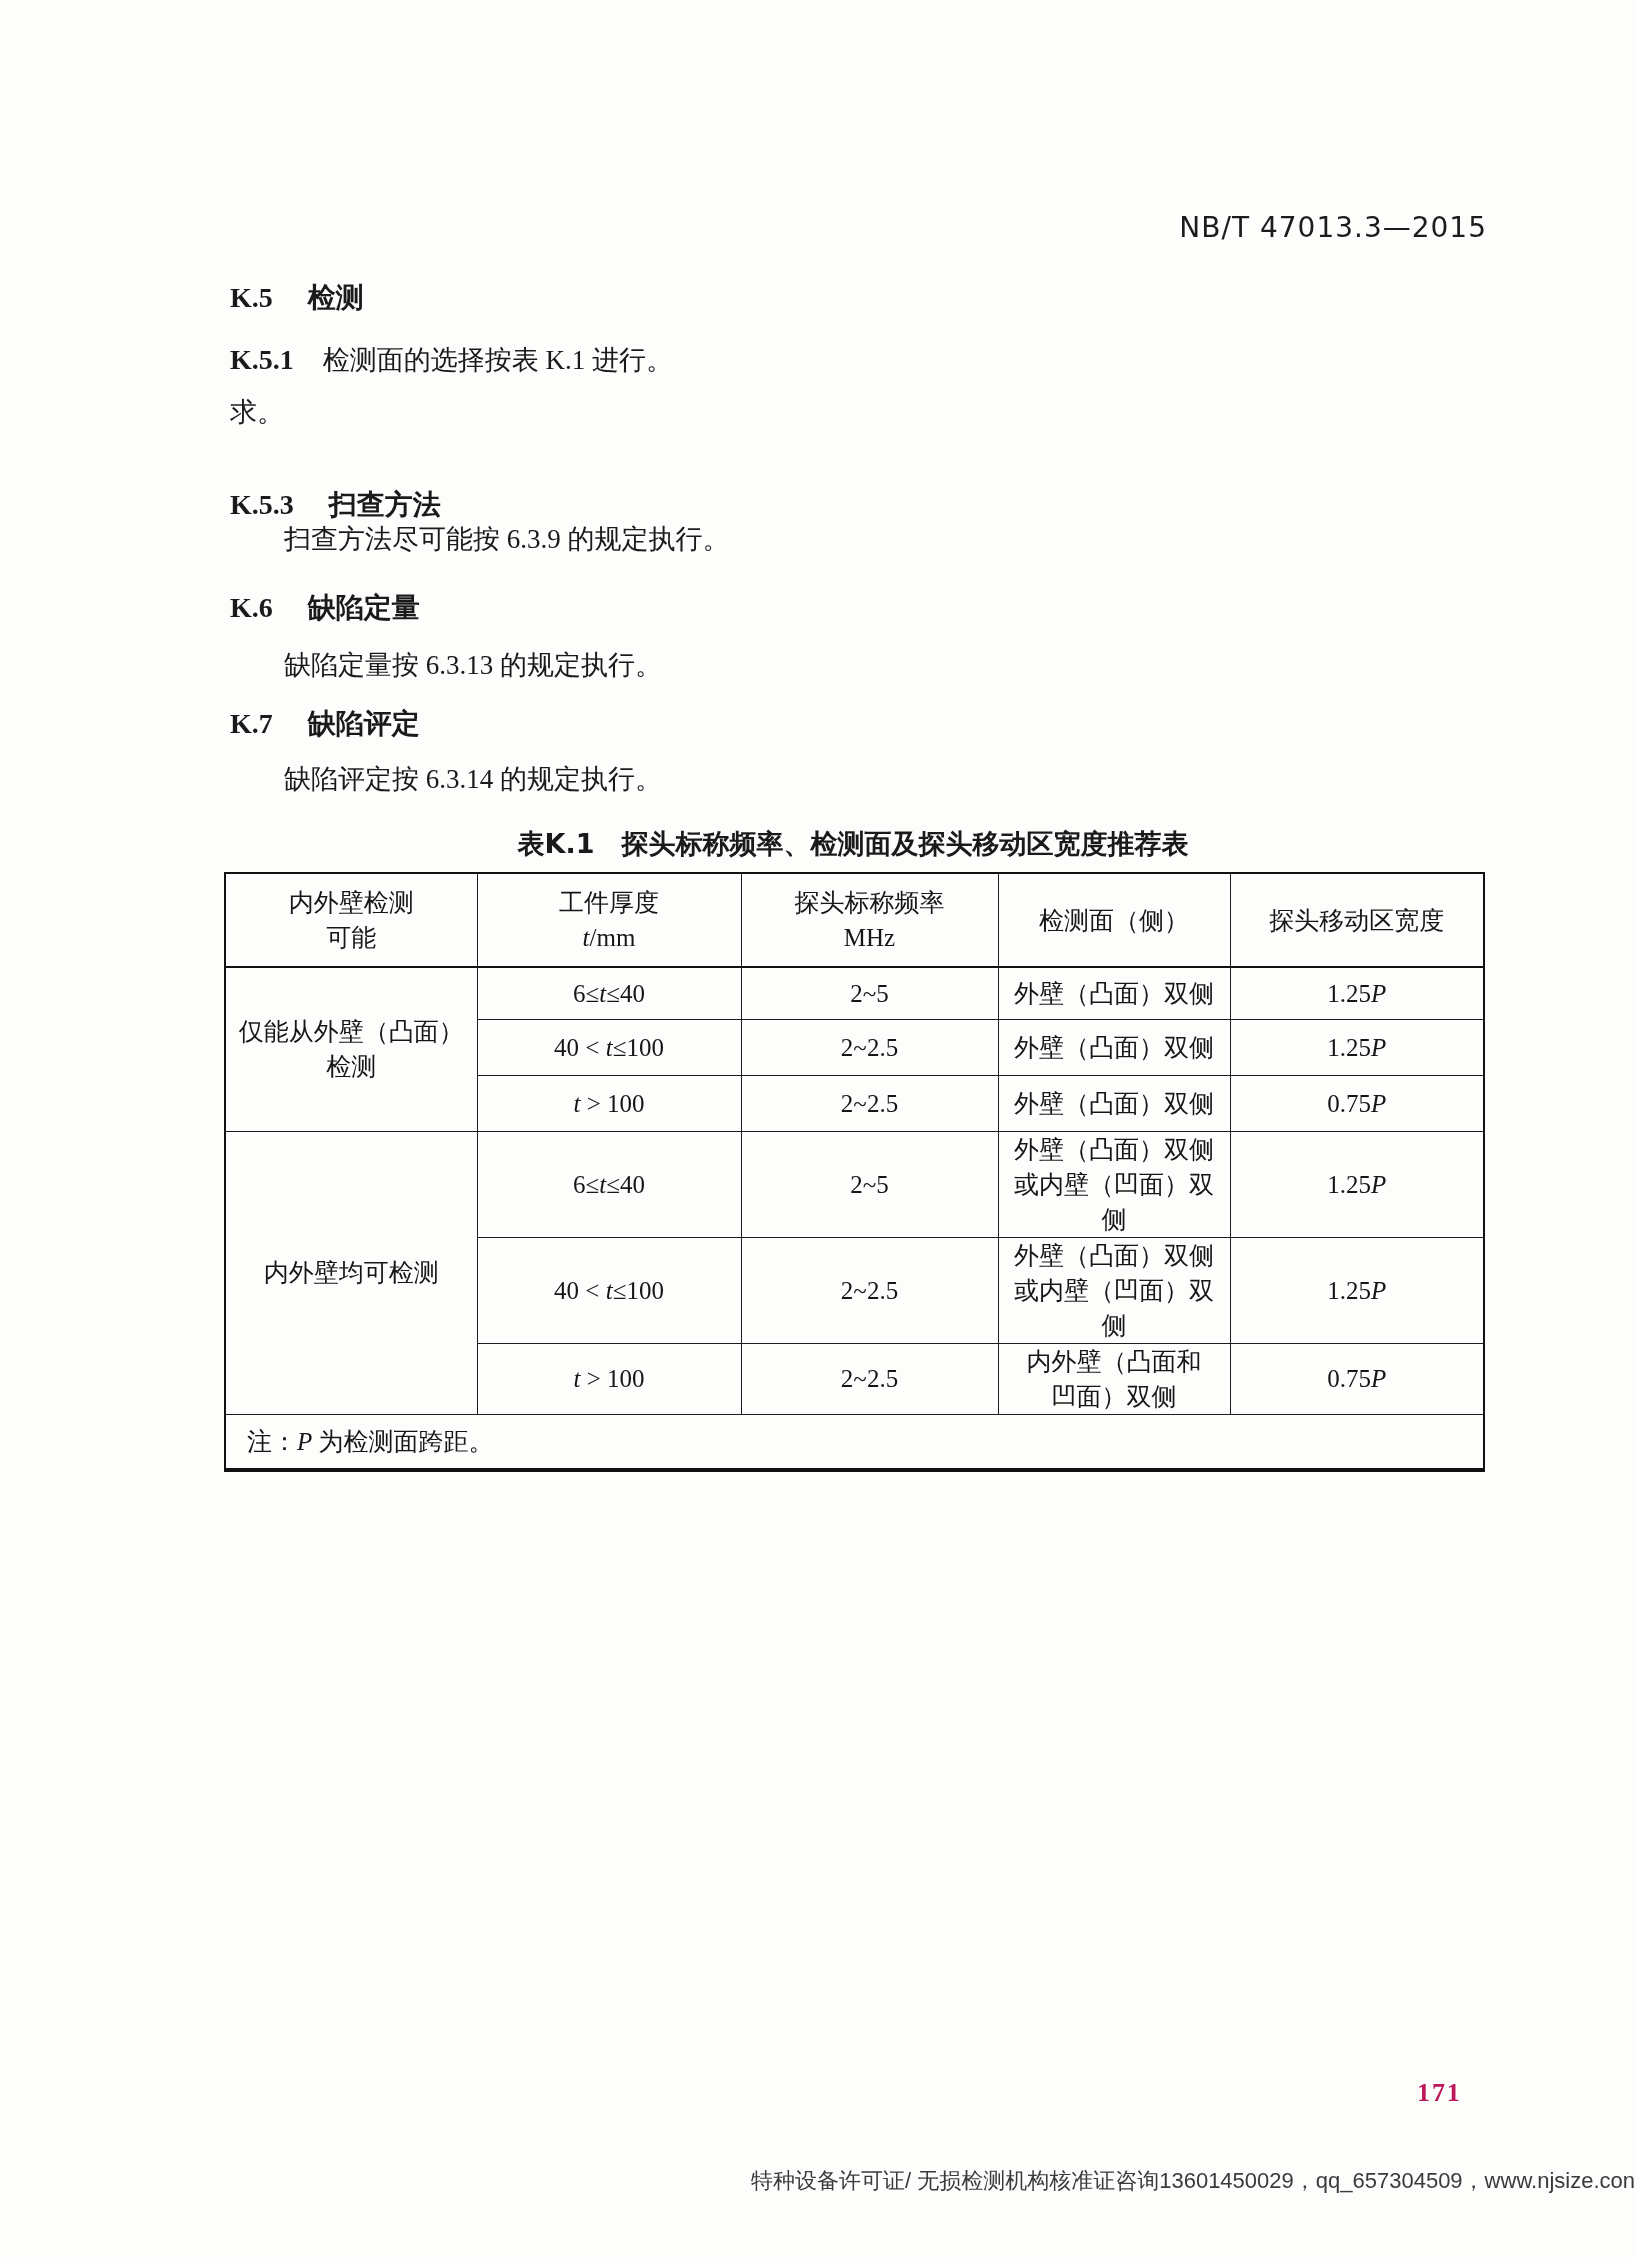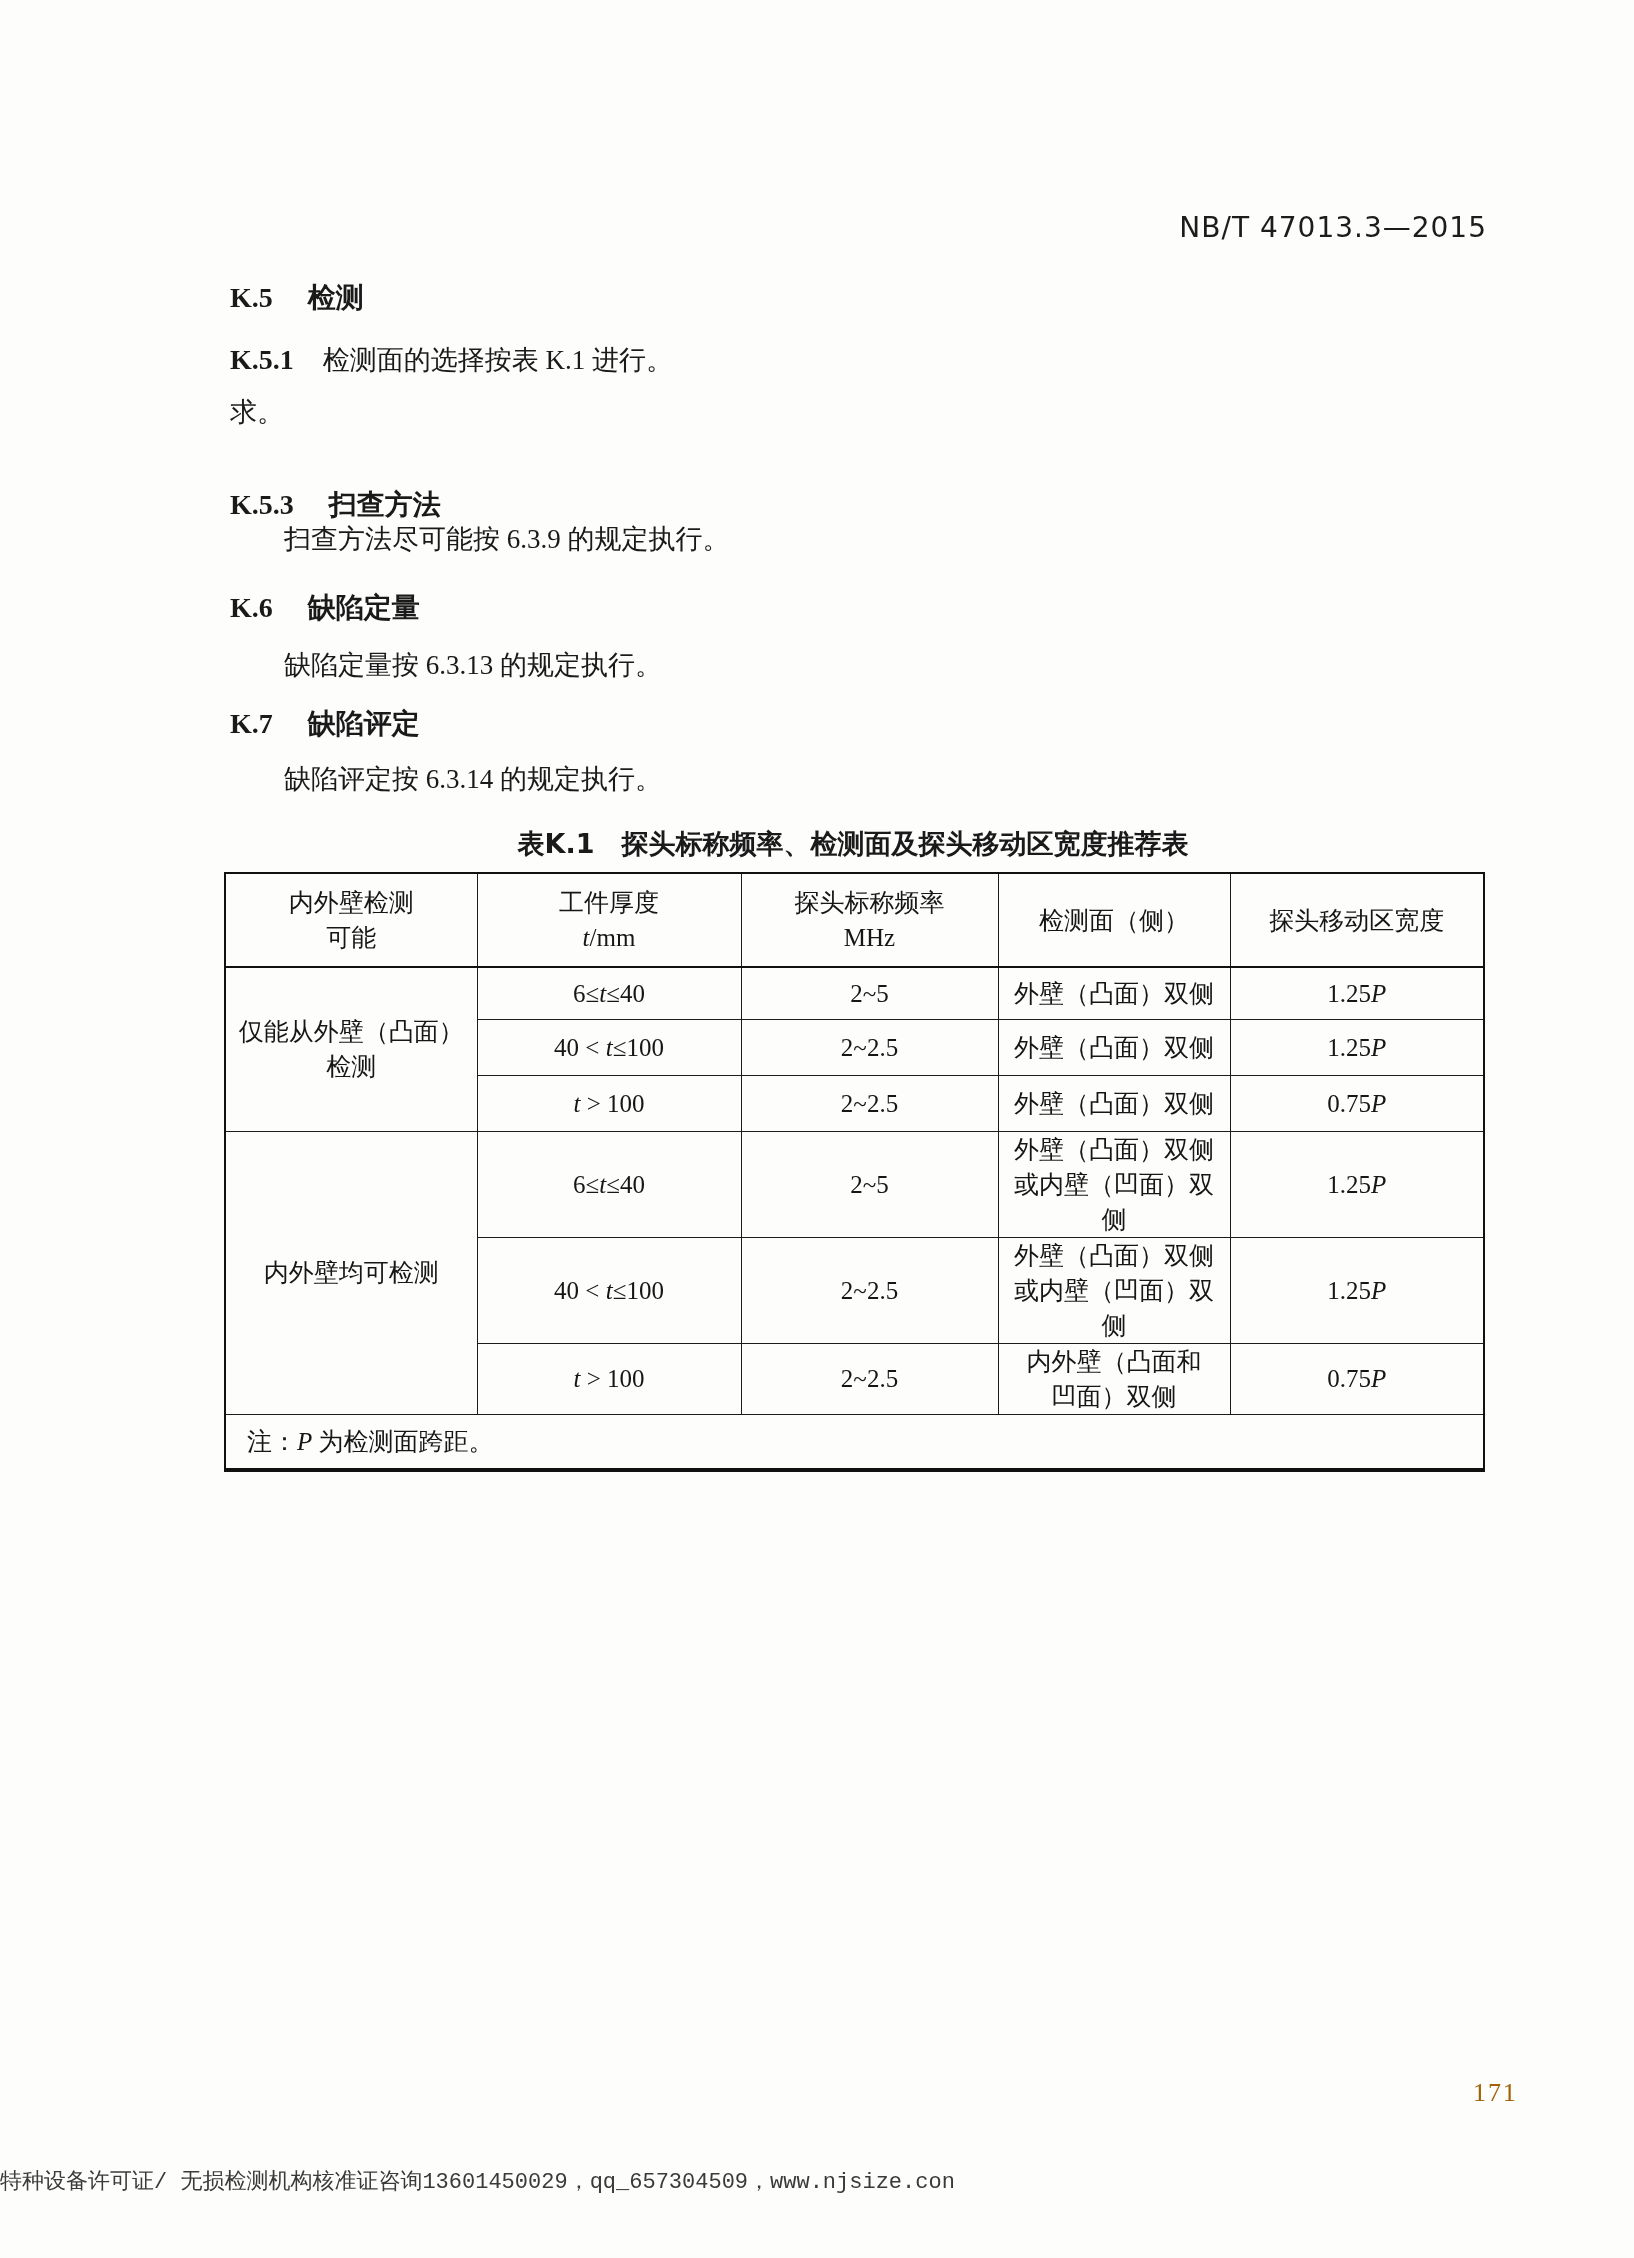--- a/index.html
+++ b/index.html
@@ -58,25 +58,25 @@
   .h-r2{height:56px;}
   .h-r3{height:56px;}
   .h-r4{height:71px;}
   .h-r5{height:73px;}
   .h-r6{height:70px;}
   .h-note{height:56px;}
   .note-cell{text-align:left !important;padding-left:21px !important;}
   .var{font-style:italic;font-family:"Liberation Serif","DejaVu Serif",serif;}
   
   .page-number{
-    top:2078px;left:1473px;font-size:26px;letter-spacing:1.9px;color:#a16207;
+    top:2078px;left:1417px;font-size:26px;letter-spacing:1.9px;color:#be185d;font-weight:bold;
   }
   .footer-watermark{
-    top:2166px;left:0;width:1635px;text-align:left;
-    font-family:Liberation Mono, monospace;
+    top:2166px;left:0;width:1635px;text-align:right;
+    font-family:Liberation Sans, sans-serif;
     font-size:22px;color:#3a3a3a;
   }
 </style>
 </head>
 <body>
 
 <div class="abs std-number">NB/T 47013.3—2015</div>
 
 <div class="abs clause" style="top:270px;">
   <span class="klabel">K.5</span><span class="ktitle">检测</span>

